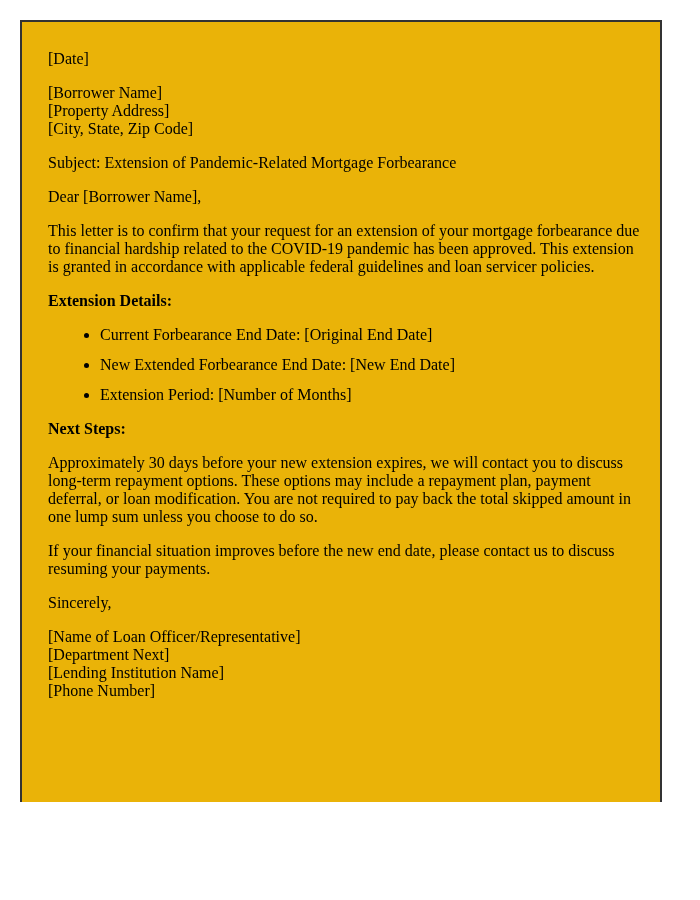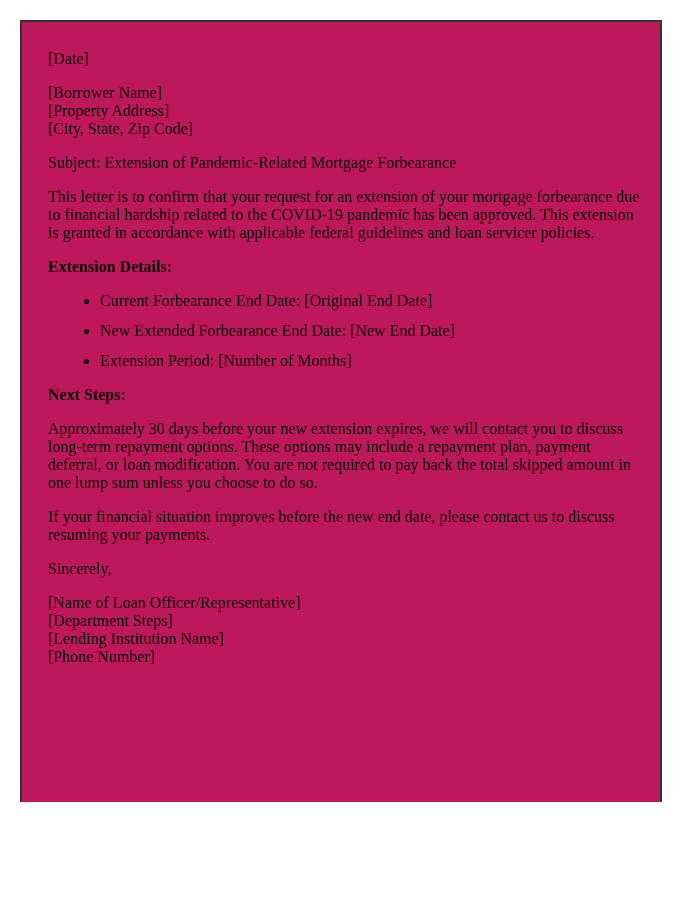--- a/index.html
+++ b/index.html
@@ -18,21 +18,21 @@
     position: absolute;
     left: 20px;
     top: 20px;
     width: 642px;
     height: 782px;
     box-sizing: border-box;
     border: 2px solid #333333;
     border-bottom: none;
     padding: 12px 12px 0 26px;
     overflow: hidden;
-    background: #be185d;
+    background: #eab308;
     font-size: 16px;
     line-height: 18px;
   }
   .letter p {
     margin: 16px 0;
   }
   .letter ul {
     margin: 16px 0;
     padding-left: 40px;
     list-style-type: disc;
@@ -49,20 +49,21 @@
 <body>
 
 <div class="letter">
 
   <p>[Date]</p>
 
   <p><span>[Borrower Name]</span><br><span>[Property Address]</span><br><span>[City, State, Zip Code]</span></p>
 
   <p>Subject: Extension of Pandemic-Related Mortgage Forbearance</p>
 
+  <p>Dear [Borrower Name],</p>
 
   <p>This letter is to confirm that your request for an extension of your mortgage forbearance due to financial hardship related to the COVID-19 pandemic has been approved. This extension is granted in accordance with applicable federal guidelines and loan servicer policies.</p>
 
   <p class="bold">Extension Details:</p>
 
   <ul>
     <li>Current Forbearance End Date: [Original End Date]</li>
     <li>New Extended Forbearance End Date: [New End Date]</li>
     <li>Extension Period: [Number of Months]</li>
   </ul>
@@ -70,15 +71,15 @@
 
 
   <p class="bold">Next Steps:</p>
 
   <p>Approximately 30 days before your new extension expires, we will contact you to discuss long-term repayment options. These options may include a repayment plan, payment deferral, or loan modification. You are not required to pay back the total skipped amount in one lump sum unless you choose to do so.</p>
 
   <p>If your financial situation improves before the new end date, please contact us to discuss resuming your payments.</p>
 
   <p>Sincerely,</p>
 
-  <p><span>[Name of Loan Officer/Representative]</span><br><span>[Department Steps]</span><br><span>[Lending Institution Name]</span><br><span>[Phone Number]</span></p>
+  <p><span>[Name of Loan Officer/Representative]</span><br><span>[Department Next]</span><br><span>[Lending Institution Name]</span><br><span>[Phone Number]</span></p>
 
 </div>
 
 </body></html>

